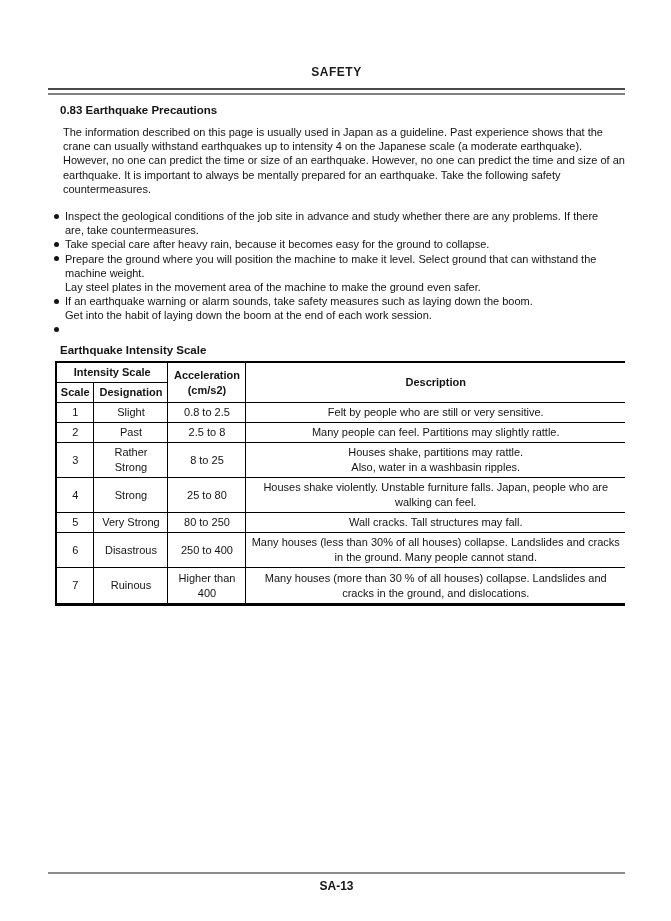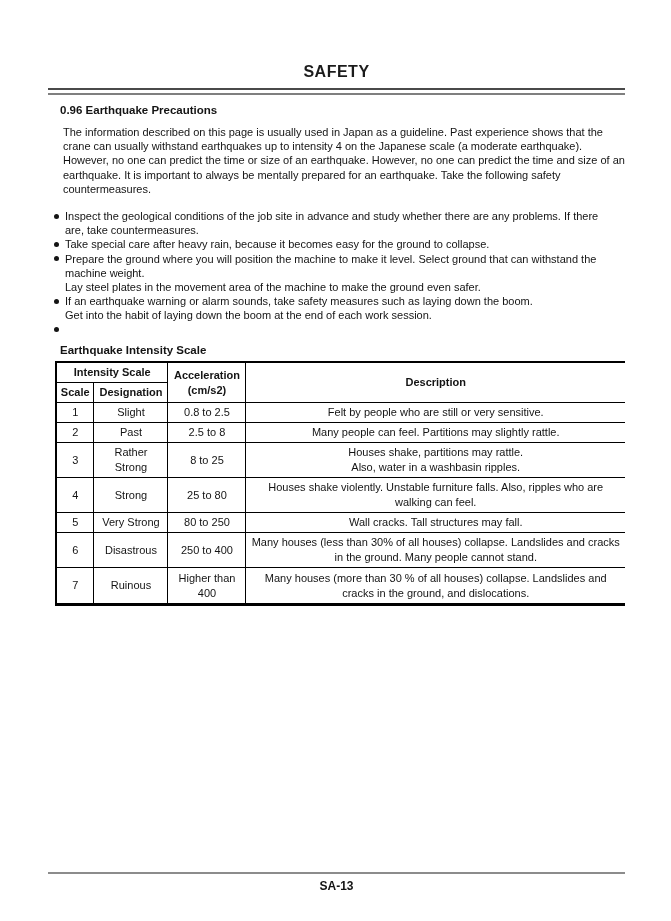--- a/index.html
+++ b/index.html
@@ -8,21 +8,21 @@
     width:671px;height:921px;
     background:#ffffff;
     color:#141414;
     font-family:"Liberation Sans", sans-serif;
     overflow:hidden;
     box-sizing:border-box;
   }
   .content{padding:64px 46px 0 48px;}
   .doc-title{
     margin:0;
-    font-size:16px;
+    font-size:12px;
     font-weight:bold;
     line-height:16px;
     text-align:center;
     letter-spacing:0.5px;
     color:#1b1b1b;
   }
   .double-rule{
     margin-top:8px;
     height:3px;
     border-top:2px solid #4a4a4a;
@@ -102,21 +102,21 @@
 </style>
 </head>
 <body>
 
 <div class="page">
   <div class="content">
 
     <h1 class="doc-title">SAFETY</h1>
     <div class="double-rule"></div>
 
-    <div class="section-heading">0.96 Earthquake Precautions</div>
+    <div class="section-heading">0.83 Earthquake Precautions</div>
 
     <p class="intro">The information described on this page is usually used in Japan as a guideline. Past experience shows that the crane can usually withstand earthquakes up to intensity 4 on the Japanese scale (a moderate earthquake). However, no one can predict the time or size of an earthquake. However, no one can predict the time and size of an earthquake. It is important to always be mentally prepared for an earthquake. Take the following safety countermeasures.</p>
 
     <div class="bullets">
       <div class="bullet">
         <span class="bullet-dot"></span>
         <div class="bullet-text">Inspect the geological conditions of the job site in advance and study whether there are any problems. If there are, take countermeasures.</div>
       </div>
       <div class="bullet">
         <span class="bullet-dot"></span>
@@ -175,21 +175,21 @@
           <td class="cell-center">3</td>
           <td class="cell-center">Rather Strong</td>
           <td class="cell-center">8 to 25</td>
           <td class="cell-desc">Houses shake, partitions may rattle.
 Also, water in a washbasin ripples.</td>
         </tr>
         <tr class="row-2line">
           <td class="cell-center">4</td>
           <td class="cell-center">Strong</td>
           <td class="cell-center">25 to 80</td>
-          <td class="cell-desc">Houses shake violently. Unstable furniture falls. Also, ripples who are walking can feel.</td>
+          <td class="cell-desc">Houses shake violently. Unstable furniture falls. Japan, people who are walking can feel.</td>
         </tr>
         <tr class="row-1line">
           <td class="cell-center">5</td>
           <td class="cell-center">Very Strong</td>
           <td class="cell-center">80 to 250</td>
           <td class="cell-desc">Wall cracks. Tall structures may fall.</td>
         </tr>
         <tr class="row-2line">
           <td class="cell-center">6</td>
           <td class="cell-center">Disastrous</td>

